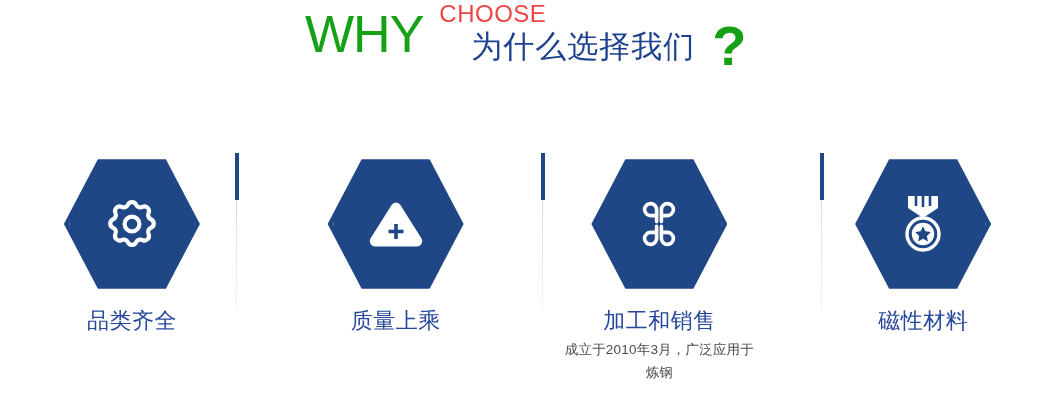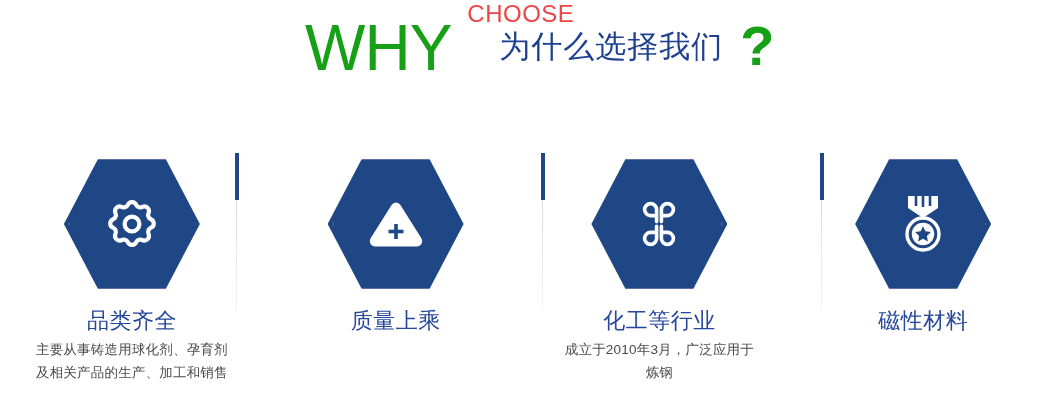--- a/index.html
+++ b/index.html
@@ -24,26 +24,26 @@
     height: 96px;
   }
   .header-inner {
     position: absolute;
     left: 305px;
     top: 0;
     display: flex;
     align-items: flex-start;
   }
   .why-word {
-    font-size: 64px;
+    font-size: 52px;
     line-height: 64px;
     font-weight: 400;
     color: #16a016;
     letter-spacing: -1px;
-    margin-top: 16px;
+    margin-top: 2px;
     font-family: "Liberation Sans", "DejaVu Sans", sans-serif;
   }
   .header-stack {
     display: flex;
     flex-direction: column;
     margin-left: 16px;
     margin-top: 1px;
   }
   .choose-word {
     font-size: 24px;
@@ -217,21 +217,20 @@
                      a4.6 4.6 0 0 0 2.2 -6.3
                      a4.6 4.6 0 0 1 5.9 -6.1
                      a4.6 4.6 0 0 0 6.5 -2.0
                      A4.6 4.6 0 0 1 28 6.2 Z"></path>
             <circle cx="28" cy="28" r="7.4"></circle>
           </g>
         </svg>
       </div>
     </div>
     <div class="card-title">品类齐全</div>
-    <div class="card-body">主要从事铸造用球化剂、孕育剂及相关产品的生产、加工和销售</div>
   </div>
 
   <div class="card">
     <div class="hex-wrap">
       <div class="hex"></div>
       <div class="hex-inner"></div>
       <div class="hex-icon">
         <svg width="60" height="52" viewBox="0 0 60 52">
           <path d="M30 4.5
                    a5.2 5.2 0 0 1 4.4 2.5
@@ -259,21 +258,21 @@
         <svg width="54" height="54" viewBox="0 0 54 54">
           <g fill="none" stroke="#ffffff" stroke-width="3.6" stroke-linejoin="round">
             <path d="M24.6 24.6 L24.6 12.6 a6 6 0 1 0 -12 0 a6 6 0 0 0 6 6 l6 0 Z"></path>
             <path d="M29.4 24.6 L29.4 12.6 a6 6 0 1 1 12 0 a6 6 0 0 1 -6 6 l-6 0 Z"></path>
             <path d="M24.6 29.4 L24.6 41.4 a6 6 0 1 1 -12 0 a6 6 0 0 1 6 -6 l6 0 Z"></path>
             <path d="M29.4 29.4 L29.4 41.4 a6 6 0 1 0 12 0 a6 6 0 0 0 -6 -6 l-6 0 Z"></path>
           </g>
         </svg>
       </div>
     </div>
-    <div class="card-title">化工等行业</div>
+    <div class="card-title">加工和销售</div>
     <div class="card-body">成立于2010年3月，广泛应用于炼钢</div>
   </div>
 
   <div class="card">
     <div class="hex-wrap">
       <div class="hex"></div>
       <div class="hex-inner"></div>
       <div class="hex-icon">
         <svg width="50" height="62" viewBox="0 0 50 62">
 

